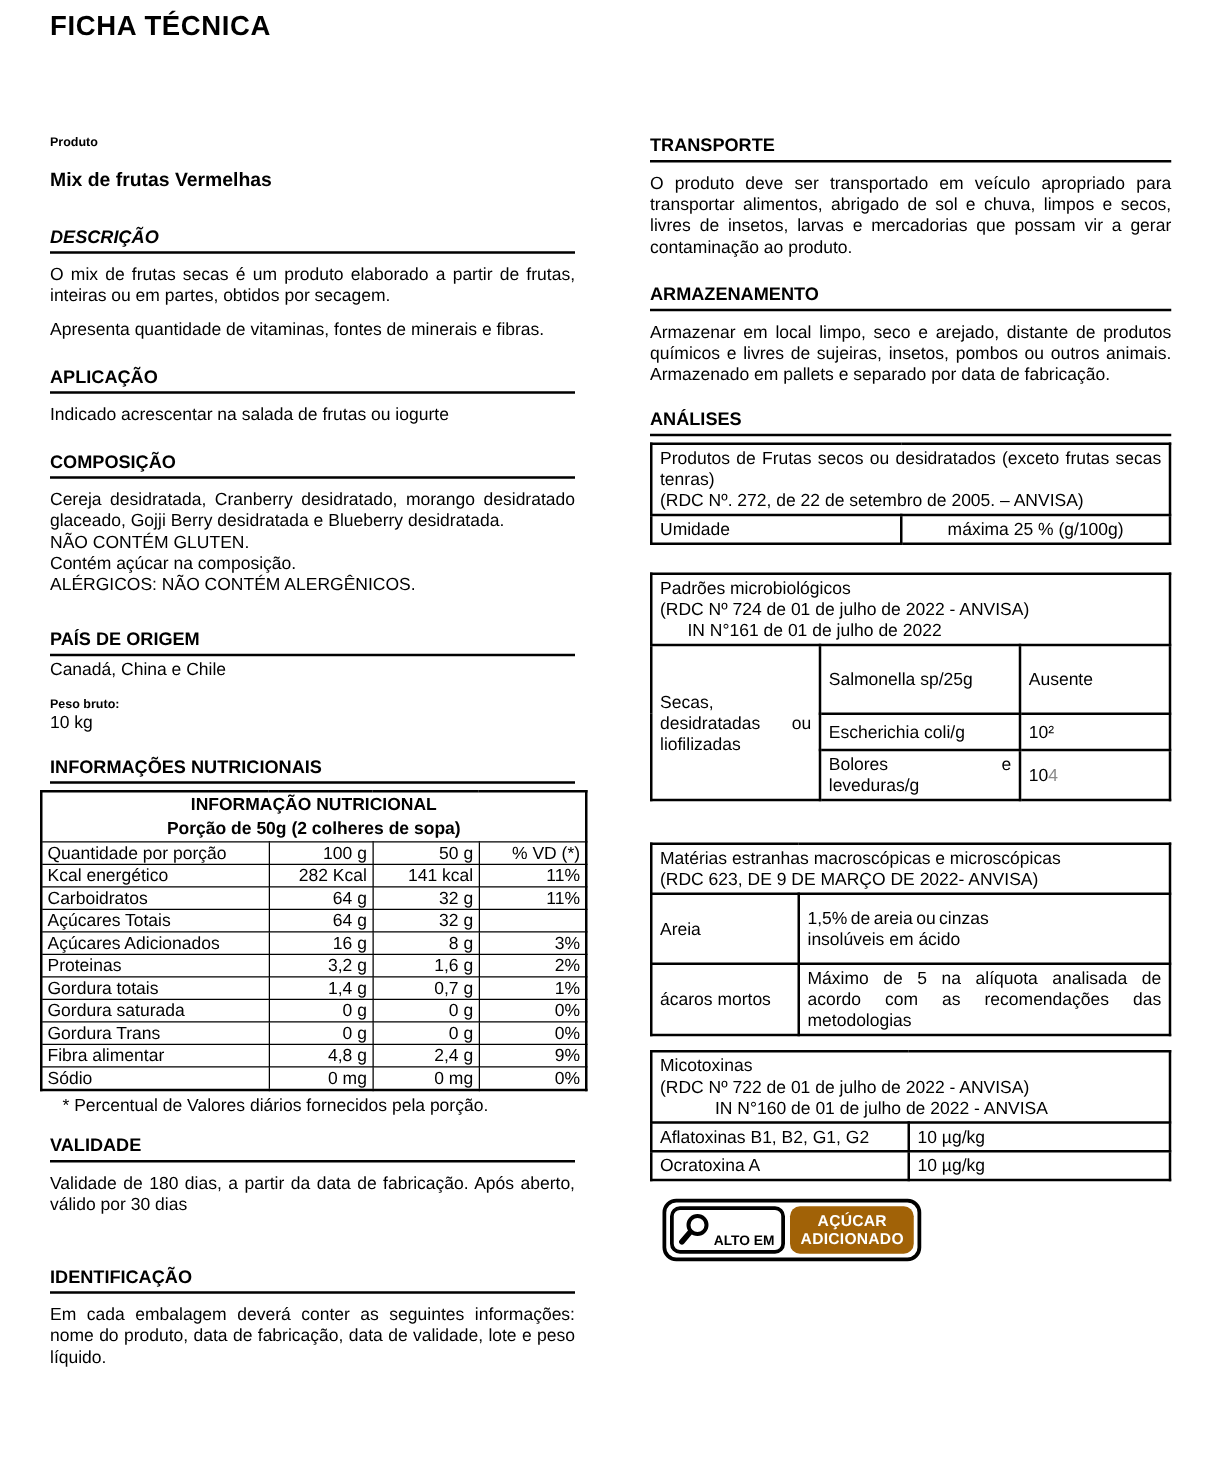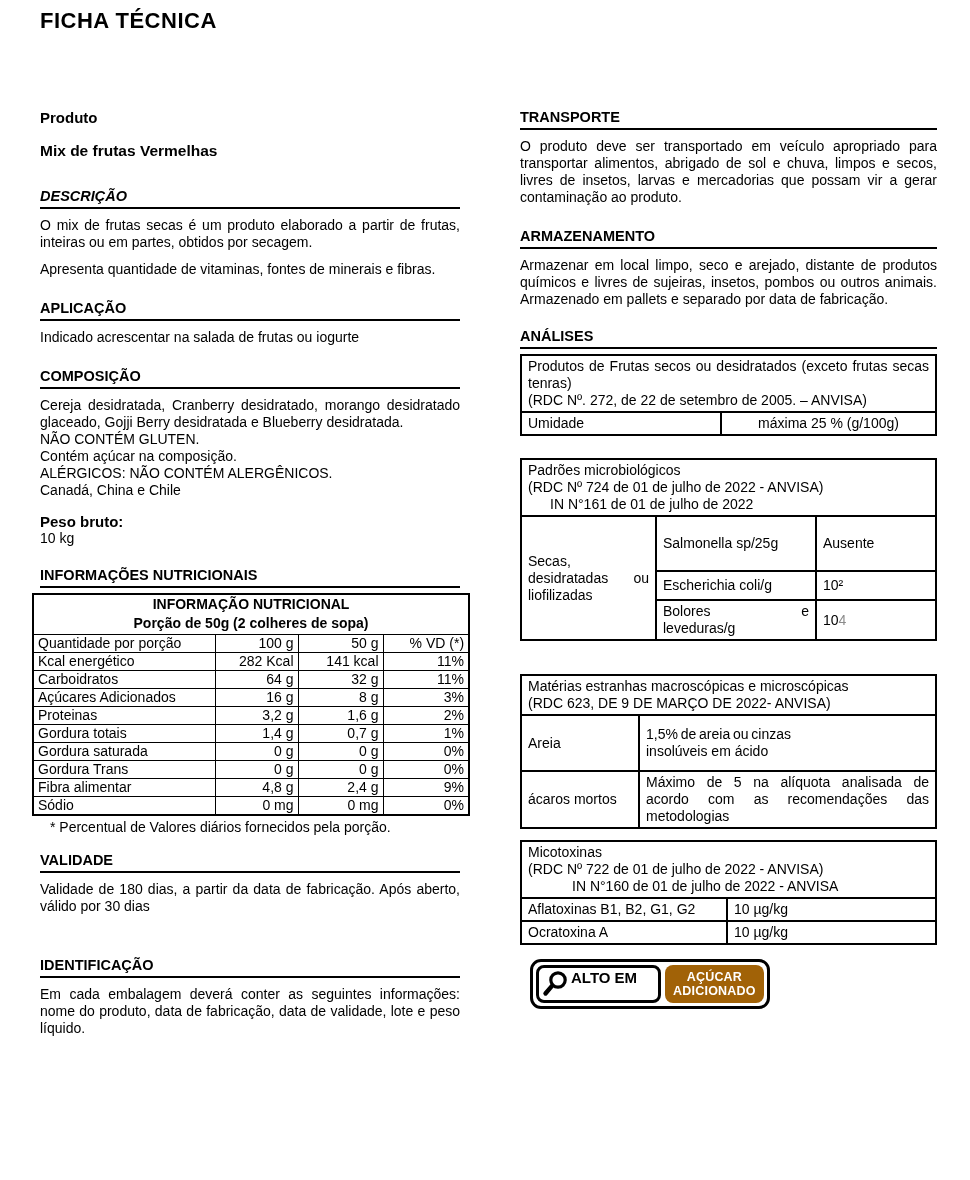--- a/index.html
+++ b/index.html
@@ -14,21 +14,21 @@
   .columns { display: flex; gap: 60px; margin-top: 75px; }
   .col-left  { flex: 0 0 420px; width: 420px; }
   .col-right { flex: 1; min-width: 0; }
 
   .h {
     font-weight: bold; font-size: 14.5px;
     padding-bottom: 3px; border-bottom: 2px solid #000;
     margin-bottom: 8px;
   }
   .h.it { font-style: italic; }
-  .bold-label { font-weight: bold; font-size: 15px; }
+  .bold-label { font-weight: bold; font-size: 10px; }
   .product-name { font-weight: bold; font-size: 15.5px; margin-top: 16px; }
   p.just { text-align: justify; line-height: 17px; margin-bottom: 10px; }
   .line { line-height: 17px; }
 
   .mt14 { margin-top: 14px; } .mt16 { margin-top: 16px; }
   .mt20 { margin-top: 20px; } .mt22 { margin-top: 22px; } .mt28 { margin-top: 28px; }
   .mt33 { margin-top: 33px; } .mt42 { margin-top: 42px; } .mt11 { margin-top: 11px; }
   .mb2 { margin-bottom: 2px; } .mb5 { margin-bottom: 5px; }
 
   table { border-collapse: collapse; table-layout: fixed; }
@@ -55,23 +55,23 @@
   .r-bol td { height: 35px; }
   .sub4 { color: #8b8b8b; }
 
   
   .fop-badge {
     display: inline-flex; align-items: stretch;
     border: 3px solid #000; border-radius: 11px;
     padding: 3px; margin: 14px 0 0 10px; background: #fff;
   }
   .fop-left {
-    display: flex; align-items: flex-start;
+    display: flex; align-items: flex-end;
     border: 3px solid #000; border-radius: 8px;
-    padding: 1px 21px 1px 2px; font-weight: bold; font-size: 15px; white-space: nowrap;
+    padding: 1px 6px 1px 2px; font-weight: bold; font-size: 11px; white-space: nowrap;
   }
   .fop-right {
     display: flex; flex-direction: column; justify-content: center;
     background: #a16207; color: #fff; border-radius: 8px;
     margin-left: 4px; padding: 2px 8px;
     font-weight: bold; font-size: 12.5px; line-height: 14px;
     text-align: center; letter-spacing: .2px; white-space: nowrap;
   }
 </style>
 </head>
@@ -94,20 +94,21 @@
 
       <div class="h mt22" data-bind="left.aplicacao.heading">APLICAÇÃO</div>
       <p class="just" data-bind="left.aplicacao.p1">Indicado acrescentar na salada de frutas ou iogurte</p>
 
       <div class="h mt22" data-bind="left.composicao.heading">COMPOSIÇÃO</div>
       <p class="just" style="margin-bottom:0" data-bind="left.composicao.p1">Cereja desidratada, Cranberry desidratado, morango desidratado glaceado, Gojji Berry desidratada e Blueberry desidratada.</p>
       <div class="line" data-bind="left.composicao.l3">NÃO CONTÉM GLUTEN.</div>
       <div class="line" data-bind="left.composicao.l2">Contém açúcar na composição.</div>
       <div class="line" data-bind="left.composicao.l4">ALÉRGICOS: NÃO CONTÉM ALERGÊNICOS.</div>
 
+      <div class="h mt28 mb2" data-bind="left.pais_origem.heading">PAÍS DE ORIGEM</div>
       <div class="line" data-bind="left.pais_origem.value">Canadá, China e Chile</div>
 
       <div class="bold-label mt14" data-bind="left.peso_bruto.label">Peso bruto:</div>
       <div class="line" data-bind="left.peso_bruto.value">10 kg</div>
 
       <div class="h mt20 mb5" data-bind="left.nutricionais_heading">INFORMAÇÕES NUTRICIONAIS</div>
 
       <table class="nt">
         <colgroup>
             <col style="width:182px">
@@ -132,20 +133,26 @@
               <td>Kcal energético</td>
               <td class="c">282 Kcal</td>
               <td class="c">141 kcal</td>
               <td class="c">11%</td>
             </tr>
             <tr>
               <td>Carboidratos</td>
               <td class="c">64 g</td>
               <td class="c">32 g</td>
               <td class="c">11%</td>
+            </tr>
+            <tr>
+              <td>Açúcares Totais</td>
+              <td class="c">64 g</td>
+              <td class="c">32 g</td>
+              <td class="c"></td>
             </tr>
             <tr>
               <td>Açúcares Adicionados</td>
               <td class="c">16 g</td>
               <td class="c">8 g</td>
               <td class="c">3%</td>
             </tr>
             <tr>
               <td>Proteinas</td>
               <td class="c">3,2 g</td>

